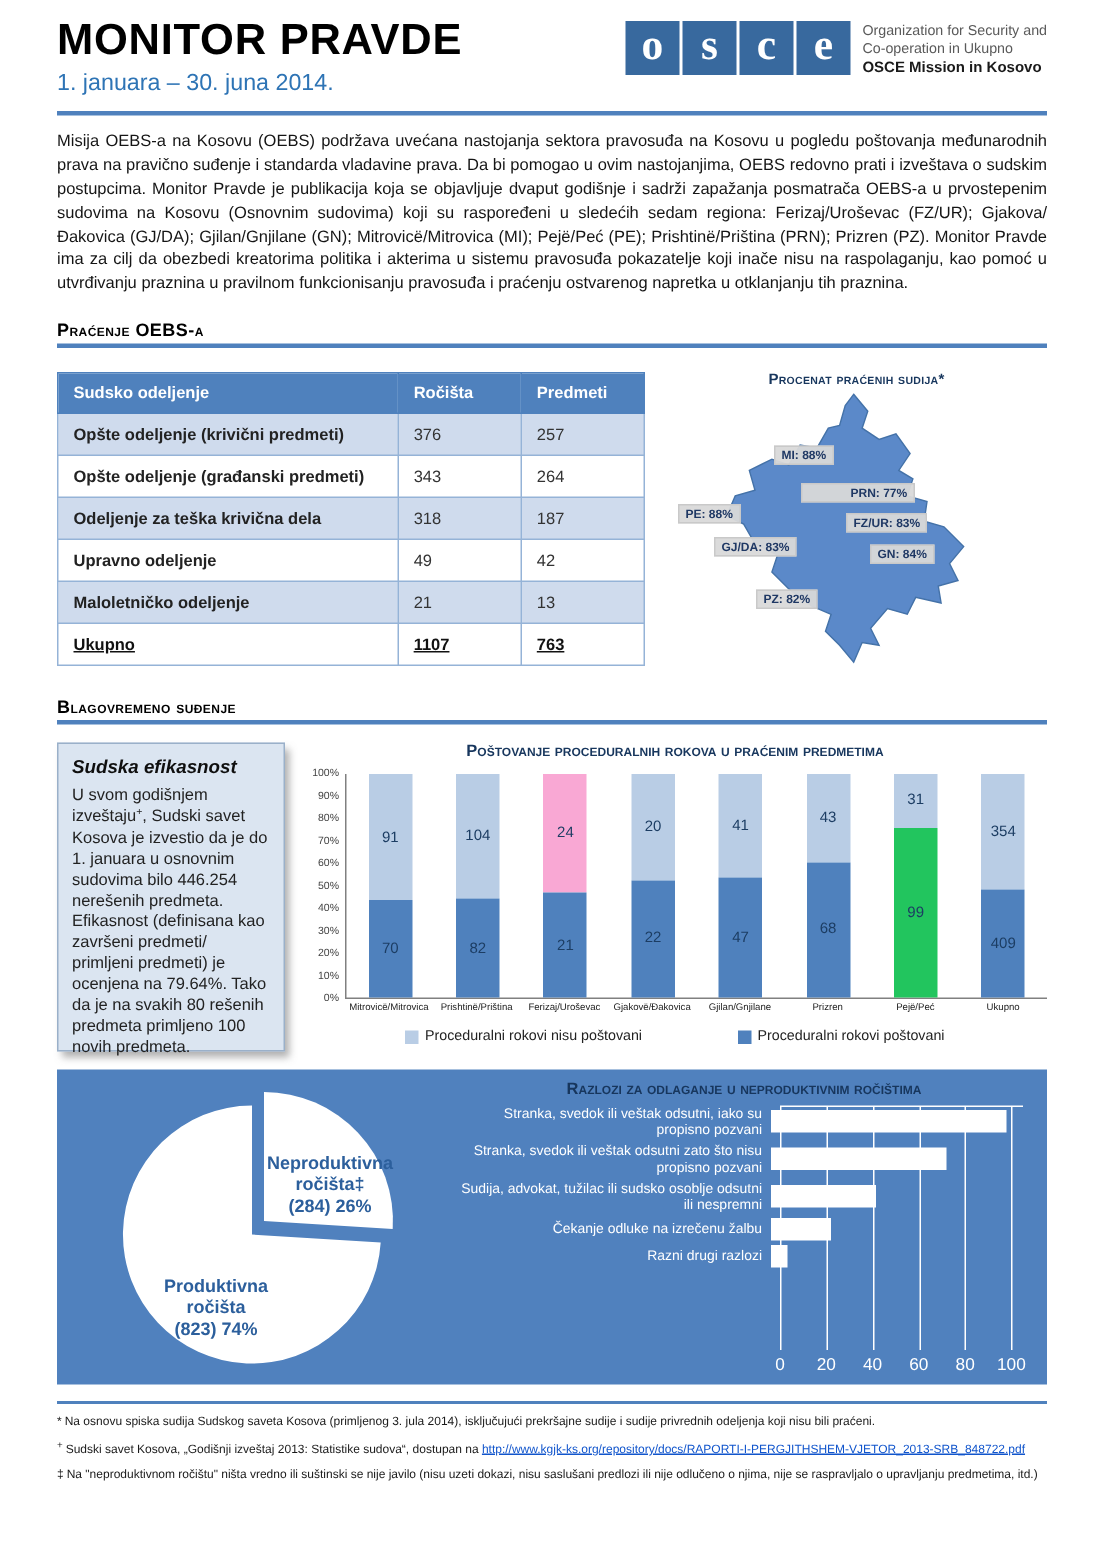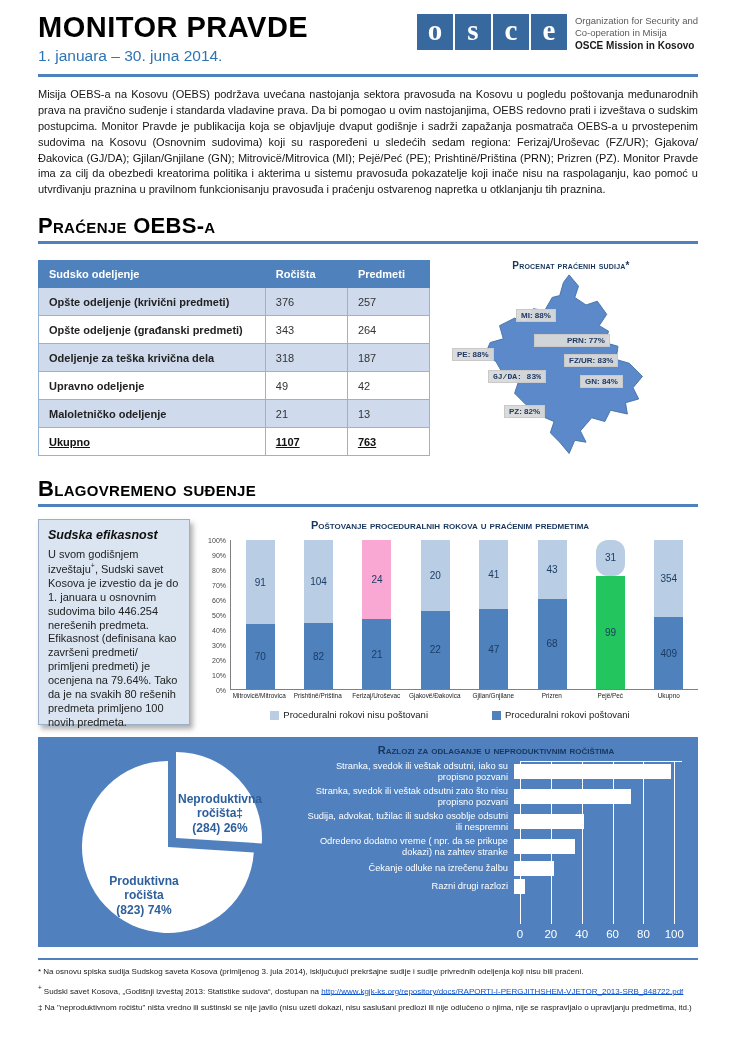--- a/index.html
+++ b/index.html
@@ -18,21 +18,21 @@
   .logo-sq { width:36px; height:36px; background:#38699e; color:#fff; display:flex; align-items:center; justify-content:center;
              font-family:"Liberation Serif", serif; font-size:29px; font-weight:bold; line-height:1; padding-bottom:4px; }
   .logo-txt { font-size:9.5px; color:#5a5a5a; line-height:1.25; padding-top:1px; }
   .logo-txt .mission { font-weight:bold; color:#1a1a1a; font-size:10px; margin-top:1px; }
   .rule { height:3px; background:#4f81bd; margin-top:9px; }
 
   
   .intro { margin-top:10px; font-size:11px; line-height:15.8px; text-align:justify; color:#151515; }
 
   
-  .section { margin-top:15px; font-size:22px; font-weight:bold; font-variant:small-caps; color:#000;
+  .section { margin-top:15px; font-size:12px; font-weight:bold; font-variant:small-caps; color:#000;
              border-bottom:3px solid #4f81bd; padding-bottom:2px; letter-spacing:.3px; }
 
   
   .cols { display:flex; gap:14px; margin-top:16px; }
   table.court { border-collapse:collapse; width:392px; font-size:11px; height:196px; }
   table.court th { background:#4f81bd; color:#fff; font-weight:bold; text-align:left; padding:7px 10px; border:1px solid #4f81bd; }
   table.court td { padding:6px 10px; border:1px solid #95b3d7; color:#222; }
   table.court td.dept { font-weight:600; }
   table.court td.num { font-weight:400; color:#333; }
   table.court tbody tr:nth-child(odd) { background:#cfdbed; }
@@ -106,21 +106,21 @@
     </div>
     <div class="logo">
       <div class="logo-squares">
         <span class="logo-sq">o</span>
         <span class="logo-sq">s</span>
         <span class="logo-sq">c</span>
         <span class="logo-sq">e</span>
       </div>
       <div class="logo-txt">
         <div>Organization for Security and</div>
-        <div>Co-operation in Misija</div>
+        <div>Co-operation in Ukupno</div>
         <div class="mission">OSCE Mission in Kosovo</div>
       </div>
     </div>
   </header>
   <div class="rule"></div>
 
   <p class="intro">Misija OEBS-a na Kosovu (OEBS)  podržava  uvećana nastojanja sektora pravosuđa na Kosovu u pogledu poštovanja međunarodnih prava na pravično suđenje i standarda vladavine prava. Da bi pomogao u ovim nastojanjima, OEBS redovno prati i izveštava o sudskim postupcima. Monitor Pravde je publikacija koja se objavljuje dvaput godišnje i sadrži zapažanja posmatrača OEBS-a u prvostepenim sudovima na Kosovu (Osnovnim sudovima) koji su raspoređeni u sledećih sedam regiona: Ferizaj/Uroševac (FZ/UR); Gjakova/Đakovica (GJ/DA); Gjilan/Gnjilane (GN); Mitrovicë/Mitrovica (MI); Pejë/Peć (PE); Prishtinë/Priština (PRN); Prizren (PZ). Monitor Pravde ima za cilj da obezbedi kreatorima politika i akterima u sistemu pravosuđa pokazatelje koji  inače nisu na raspolaganju, kao pomoć u utvrđivanju praznina u pravilnom funkcionisanju pravosuđa i praćenju ostvarenog napretka u otklanjanju tih praznina.</p>
 
   <h2 class="section">Praćenje OEBS-a</h2>
 
@@ -176,21 +176,21 @@
       <div class="map-title">Procenat praćenih sudija*</div>
       <div class="map-wrap">
         <svg width="250" height="188" viewBox="0 0 240 200">
           <polygon fill="#5b89c9" stroke="#4472a8" stroke-width="1" points="118,2 128,14 124,26 136,34 148,30 158,44 150,56 160,62 156,74 170,78 168,92 182,96 196,110 186,122 192,134 178,138 180,150 162,146 156,158 142,154 130,168 136,180 124,178 118,192 108,180 98,170 102,158 88,152 72,140 60,128 64,116 48,108 40,94 28,88 34,74 48,70 44,56 60,48 72,52 80,38 92,40 100,26 108,24 112,10"></polygon>
         </svg>
         <div>
             <div class="maplbl" style="left: 72px; top: 36px;">MI: 88%</div>
             <div class="maplbl" style="left: 90px; top: 61px; padding-left: 32px;">PRN: 77%</div>
             <div class="maplbl" style="left: 8px; top: 75px;">PE: 88%</div>
             <div class="maplbl" style="left: 120px; top: 81px;">FZ/UR: 83%</div>
-            <div class="maplbl" style="left: 44px; top: 97px; font-family: Liberation Mono, monospace;">GJ/DA: 83%</div>
+            <div class="maplbl" style="left: 32px; top: 97px;">GJ/DA: 83%</div>
             <div class="maplbl" style="left: 136px; top: 102px;">GN: 84%</div>
             <div class="maplbl" style="left: 60px; top: 132px;">PZ: 82%</div>
           </div>
       </div>
     </div>
   </div>
 
   <h2 class="section">Blagovremeno suđenje</h2>
 
   <div class="chart-row">
@@ -258,21 +258,21 @@
             </div>
             <div class="col">
               <div class="seg" style="height: 60px; background: rgb(185, 205, 229);">
                 <span class="val">43</span>
               </div>
               <div class="seg" style="height: 91.8919px; background: rgb(79, 129, 189);">
                 <span class="val">68</span>
               </div>
             </div>
             <div class="col">
-              <div class="seg" style="height: 35.7692px; background: rgb(185, 205, 229); border-radius: 12px;">
+              <div class="seg" style="height: 35.7692px; background: rgb(185, 205, 229);">
                 <span class="val">31</span>
               </div>
               <div class="seg" style="height: 114.231px; background: #22c55e; align-items: center;">
                 <span class="val">99</span>
               </div>
             </div>
             <div class="col">
               <div class="seg" style="height: 86px; background: rgb(185, 205, 229); text-align: center;">
                 <span class="val">354</span>
               </div>
@@ -343,26 +343,20 @@
                 <div class="hbar" style="width: 69.5238%;"></div>
               </div>
             </div>
             <div class="hrow">
               <div class="hlbl">Sudija, advokat, tužilac ili sudsko osoblje odsutni ili nespremni</div>
               <div class="htrack">
                 <div class="hbar" style="width: 41.9048%;"></div>
               </div>
             </div>
             <div class="hrow">
-              <div class="hlbl">Odredeno dodatno vreme ( npr. da se prikupe dokazi) na zahtev stranke</div>
-              <div class="htrack">
-                <div class="hbar" style="width: 36.1905%;"></div>
-              </div>
-            </div>
-            <div class="hrow">
               <div class="hlbl">Čekanje odluke na izrečenu žalbu</div>
               <div class="htrack">
                 <div class="hbar" style="width: 23.8095%;"></div>
               </div>
             </div>
             <div class="hrow">
               <div class="hlbl">Razni drugi razlozi</div>
               <div class="htrack">
                 <div class="hbar" style="width: 6.66667%;"></div>
               </div>

